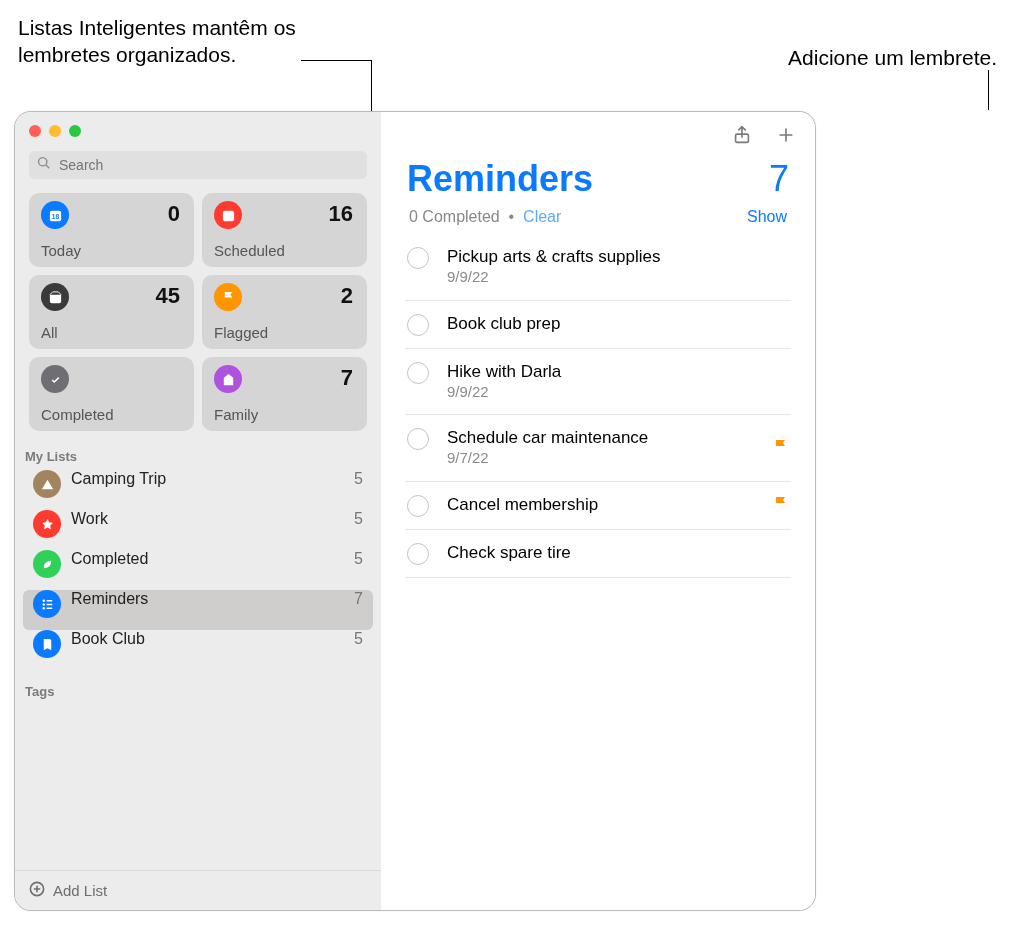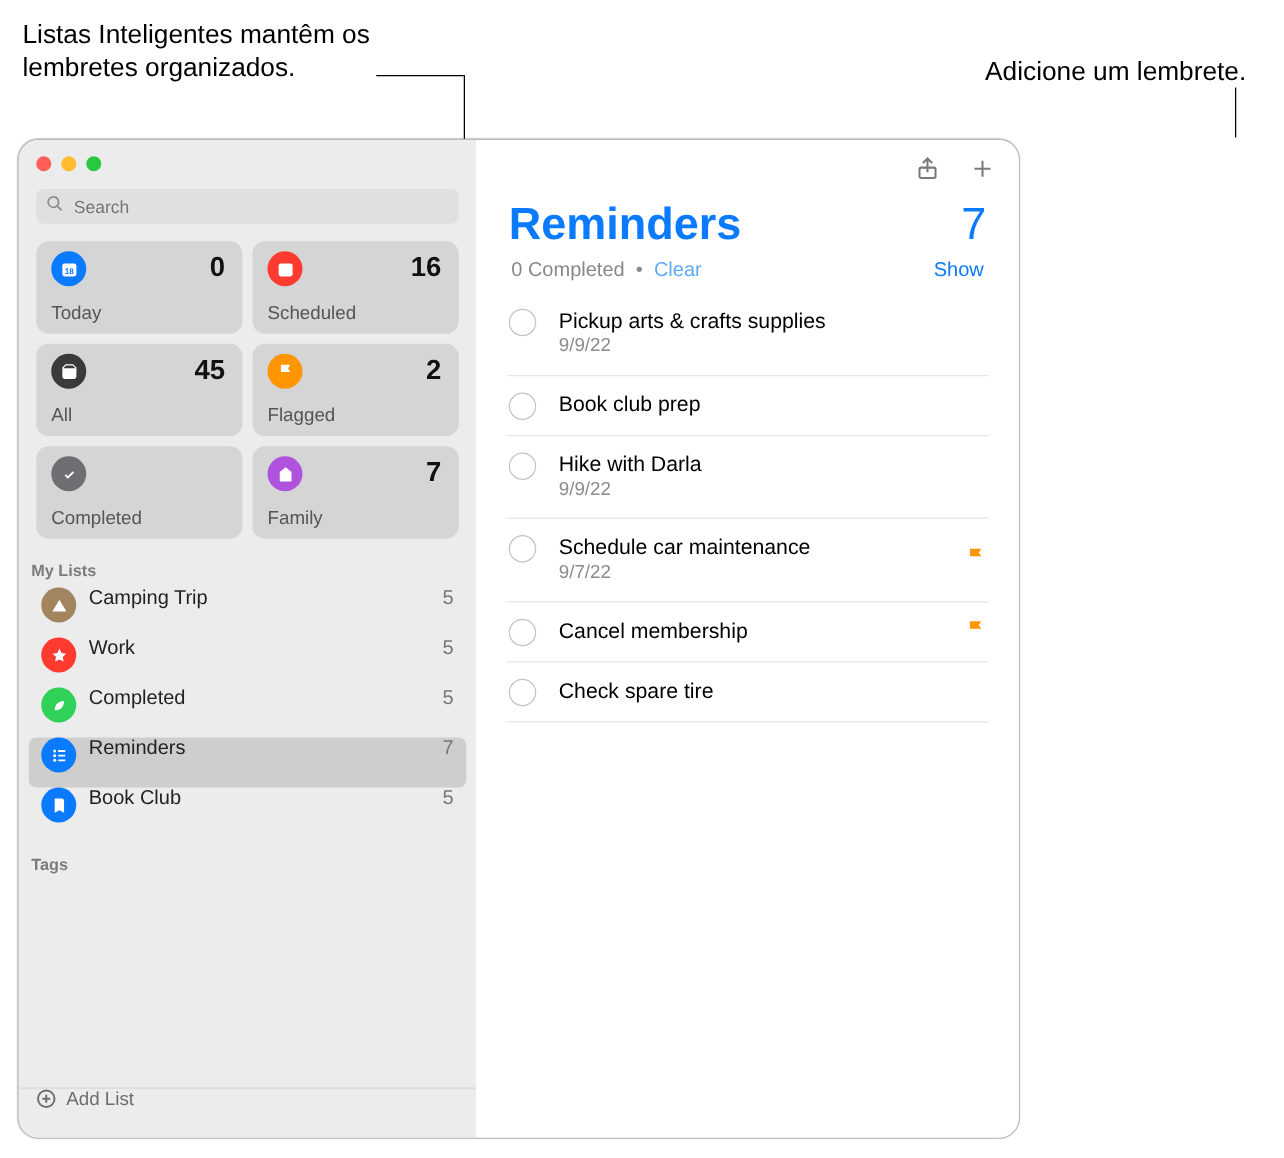--- a/index.html
+++ b/index.html
@@ -106,21 +106,21 @@
   .listrow .ct { font-size:16px; color:#777;}
 
   .fade {
     position:absolute; bottom:40px; left:0; right:0; height:44px;
     background:linear-gradient(to bottom, rgba(236,236,236,0), #ececec);
     pointer-events:none;
   }
   .addlist {
     position:absolute; bottom:0; left:0; right:0;
     height:40px; border-top:1px solid rgba(0,0,0,0.08);
-    display:flex; padding:0 14px;
+    display:flex; align-items:center; padding:0 14px;
     color:#6e6e6e; font-size:15px; gap:8px; background:#ececec;
     cursor:default;
   }
   .addlist svg{width:16px;height:16px;stroke:#6e6e6e;fill:none;stroke-width:1.6;}
 
   .main {
     flex:1; background:#fff; position:relative; display:flex; flex-direction:column;
   }
   .toolbar {
     display:flex; justify-content:flex-end; gap:22px;

